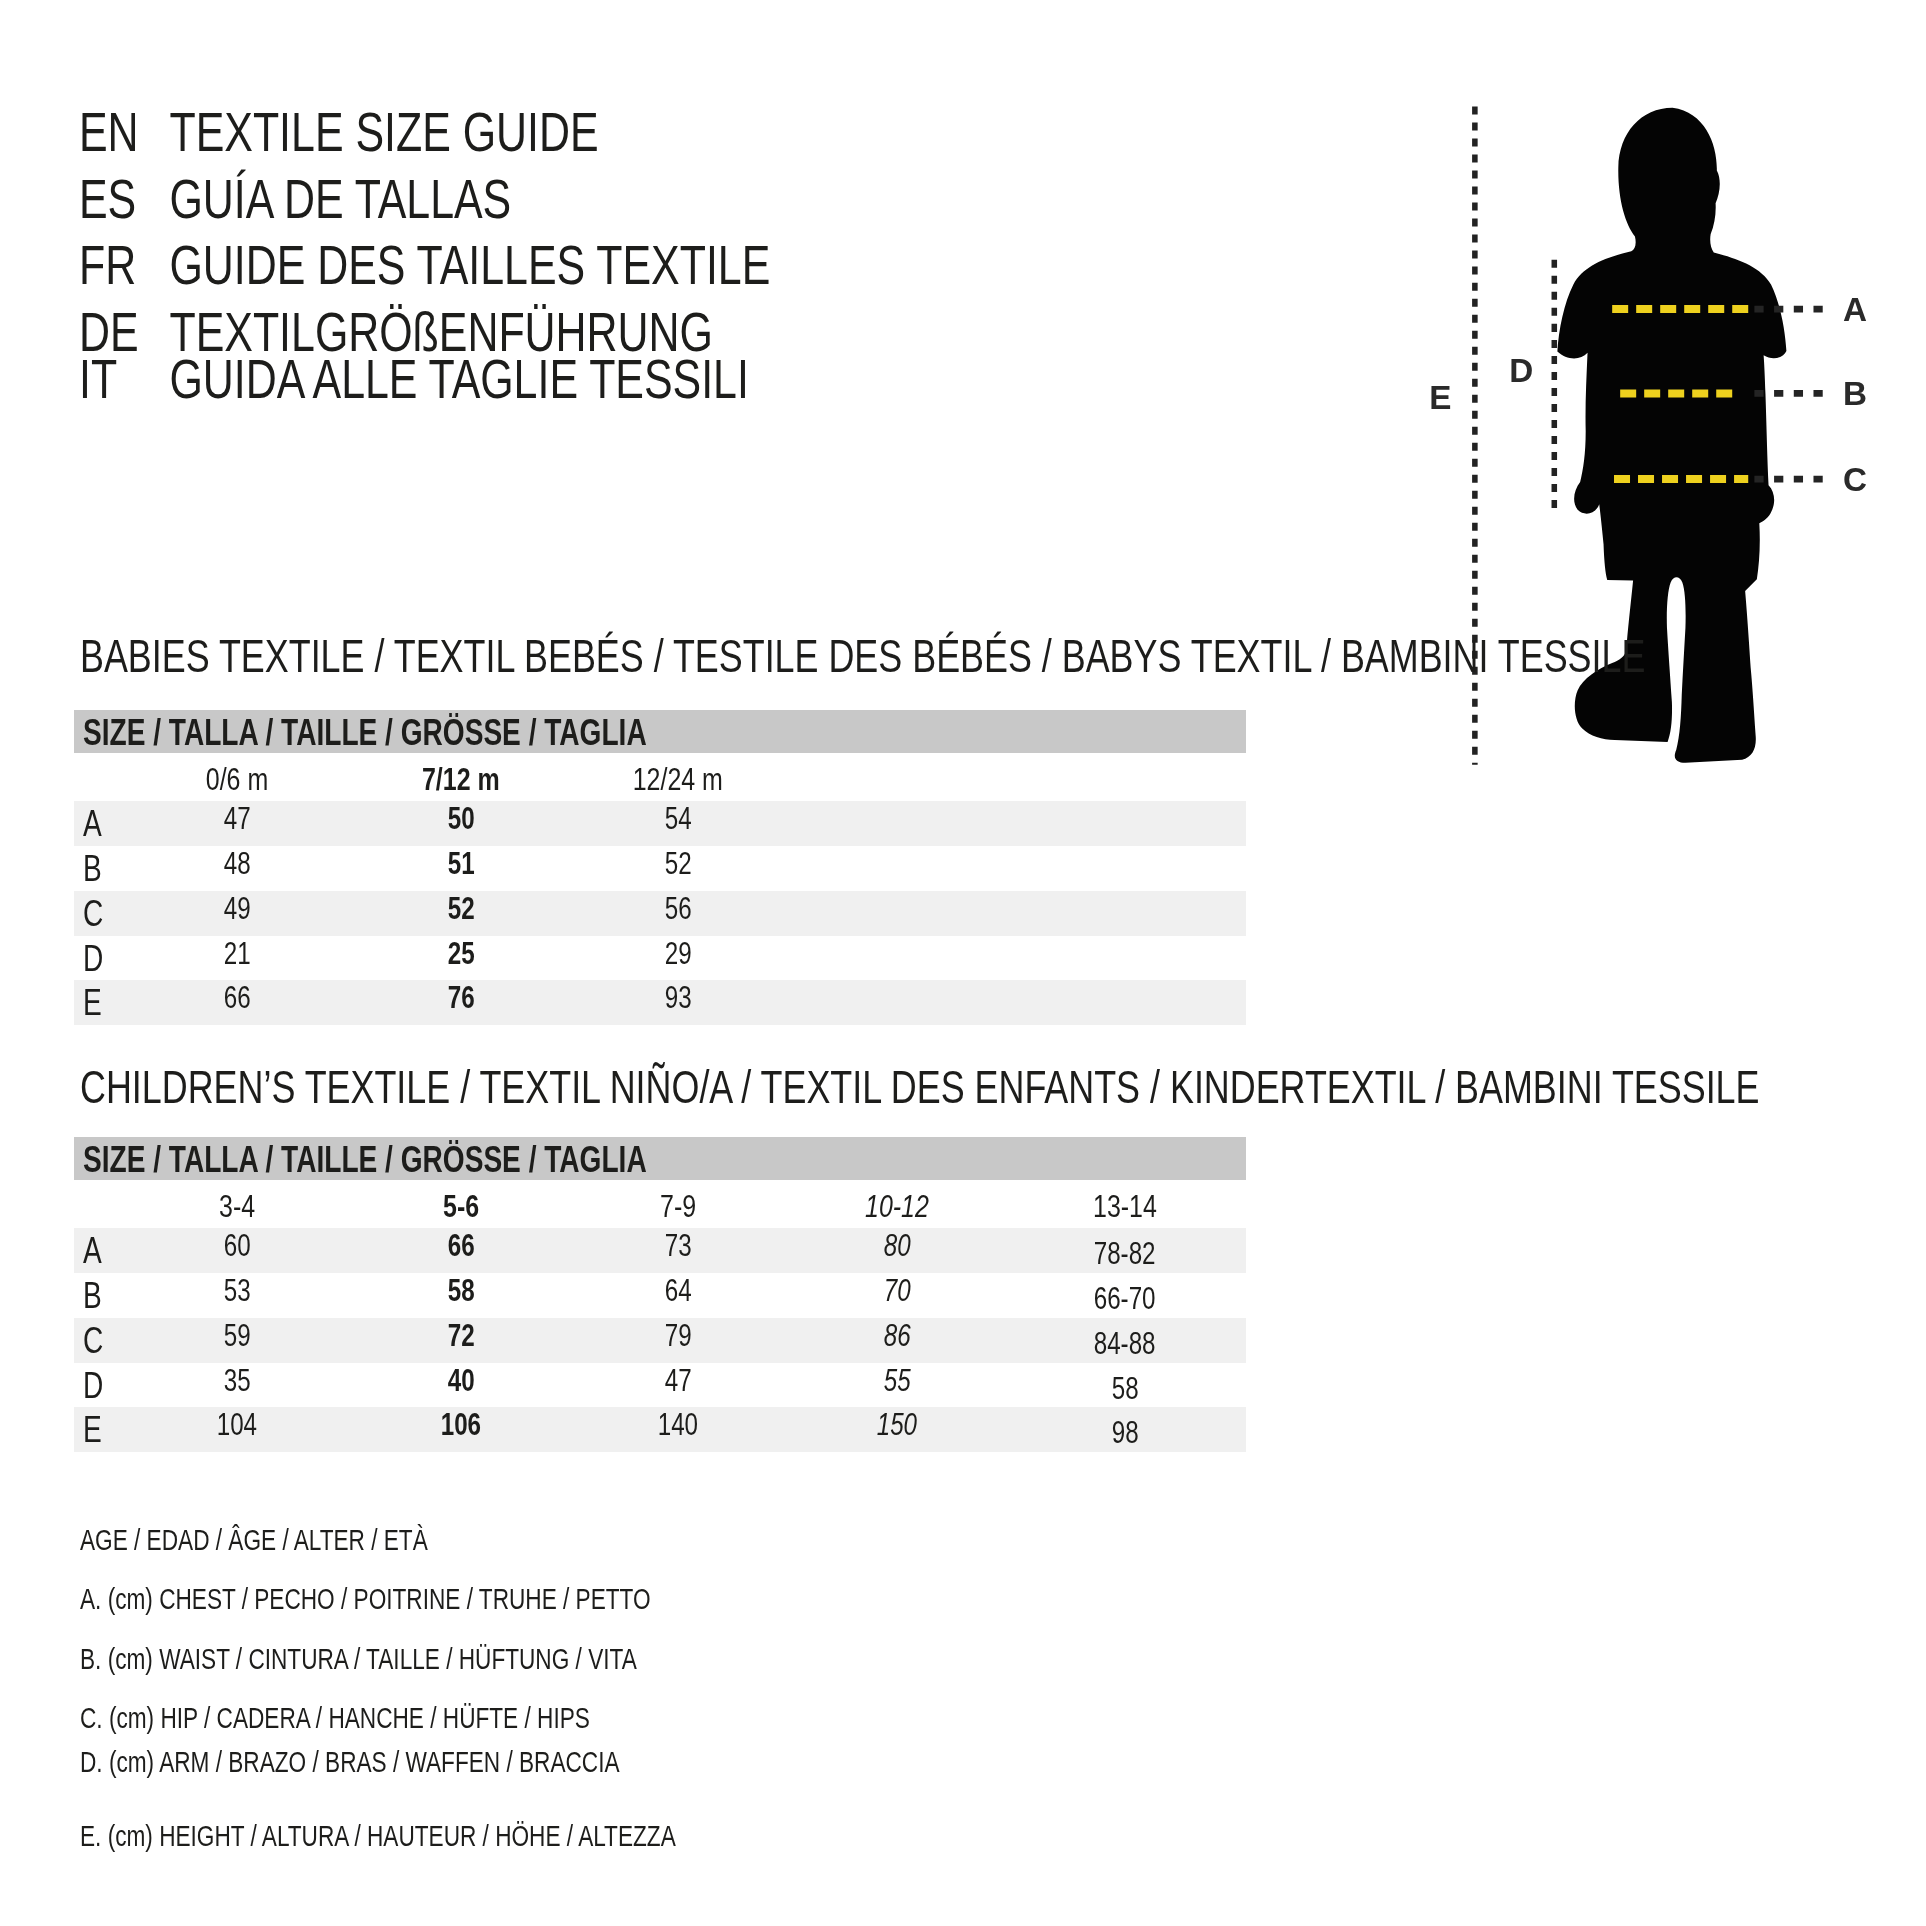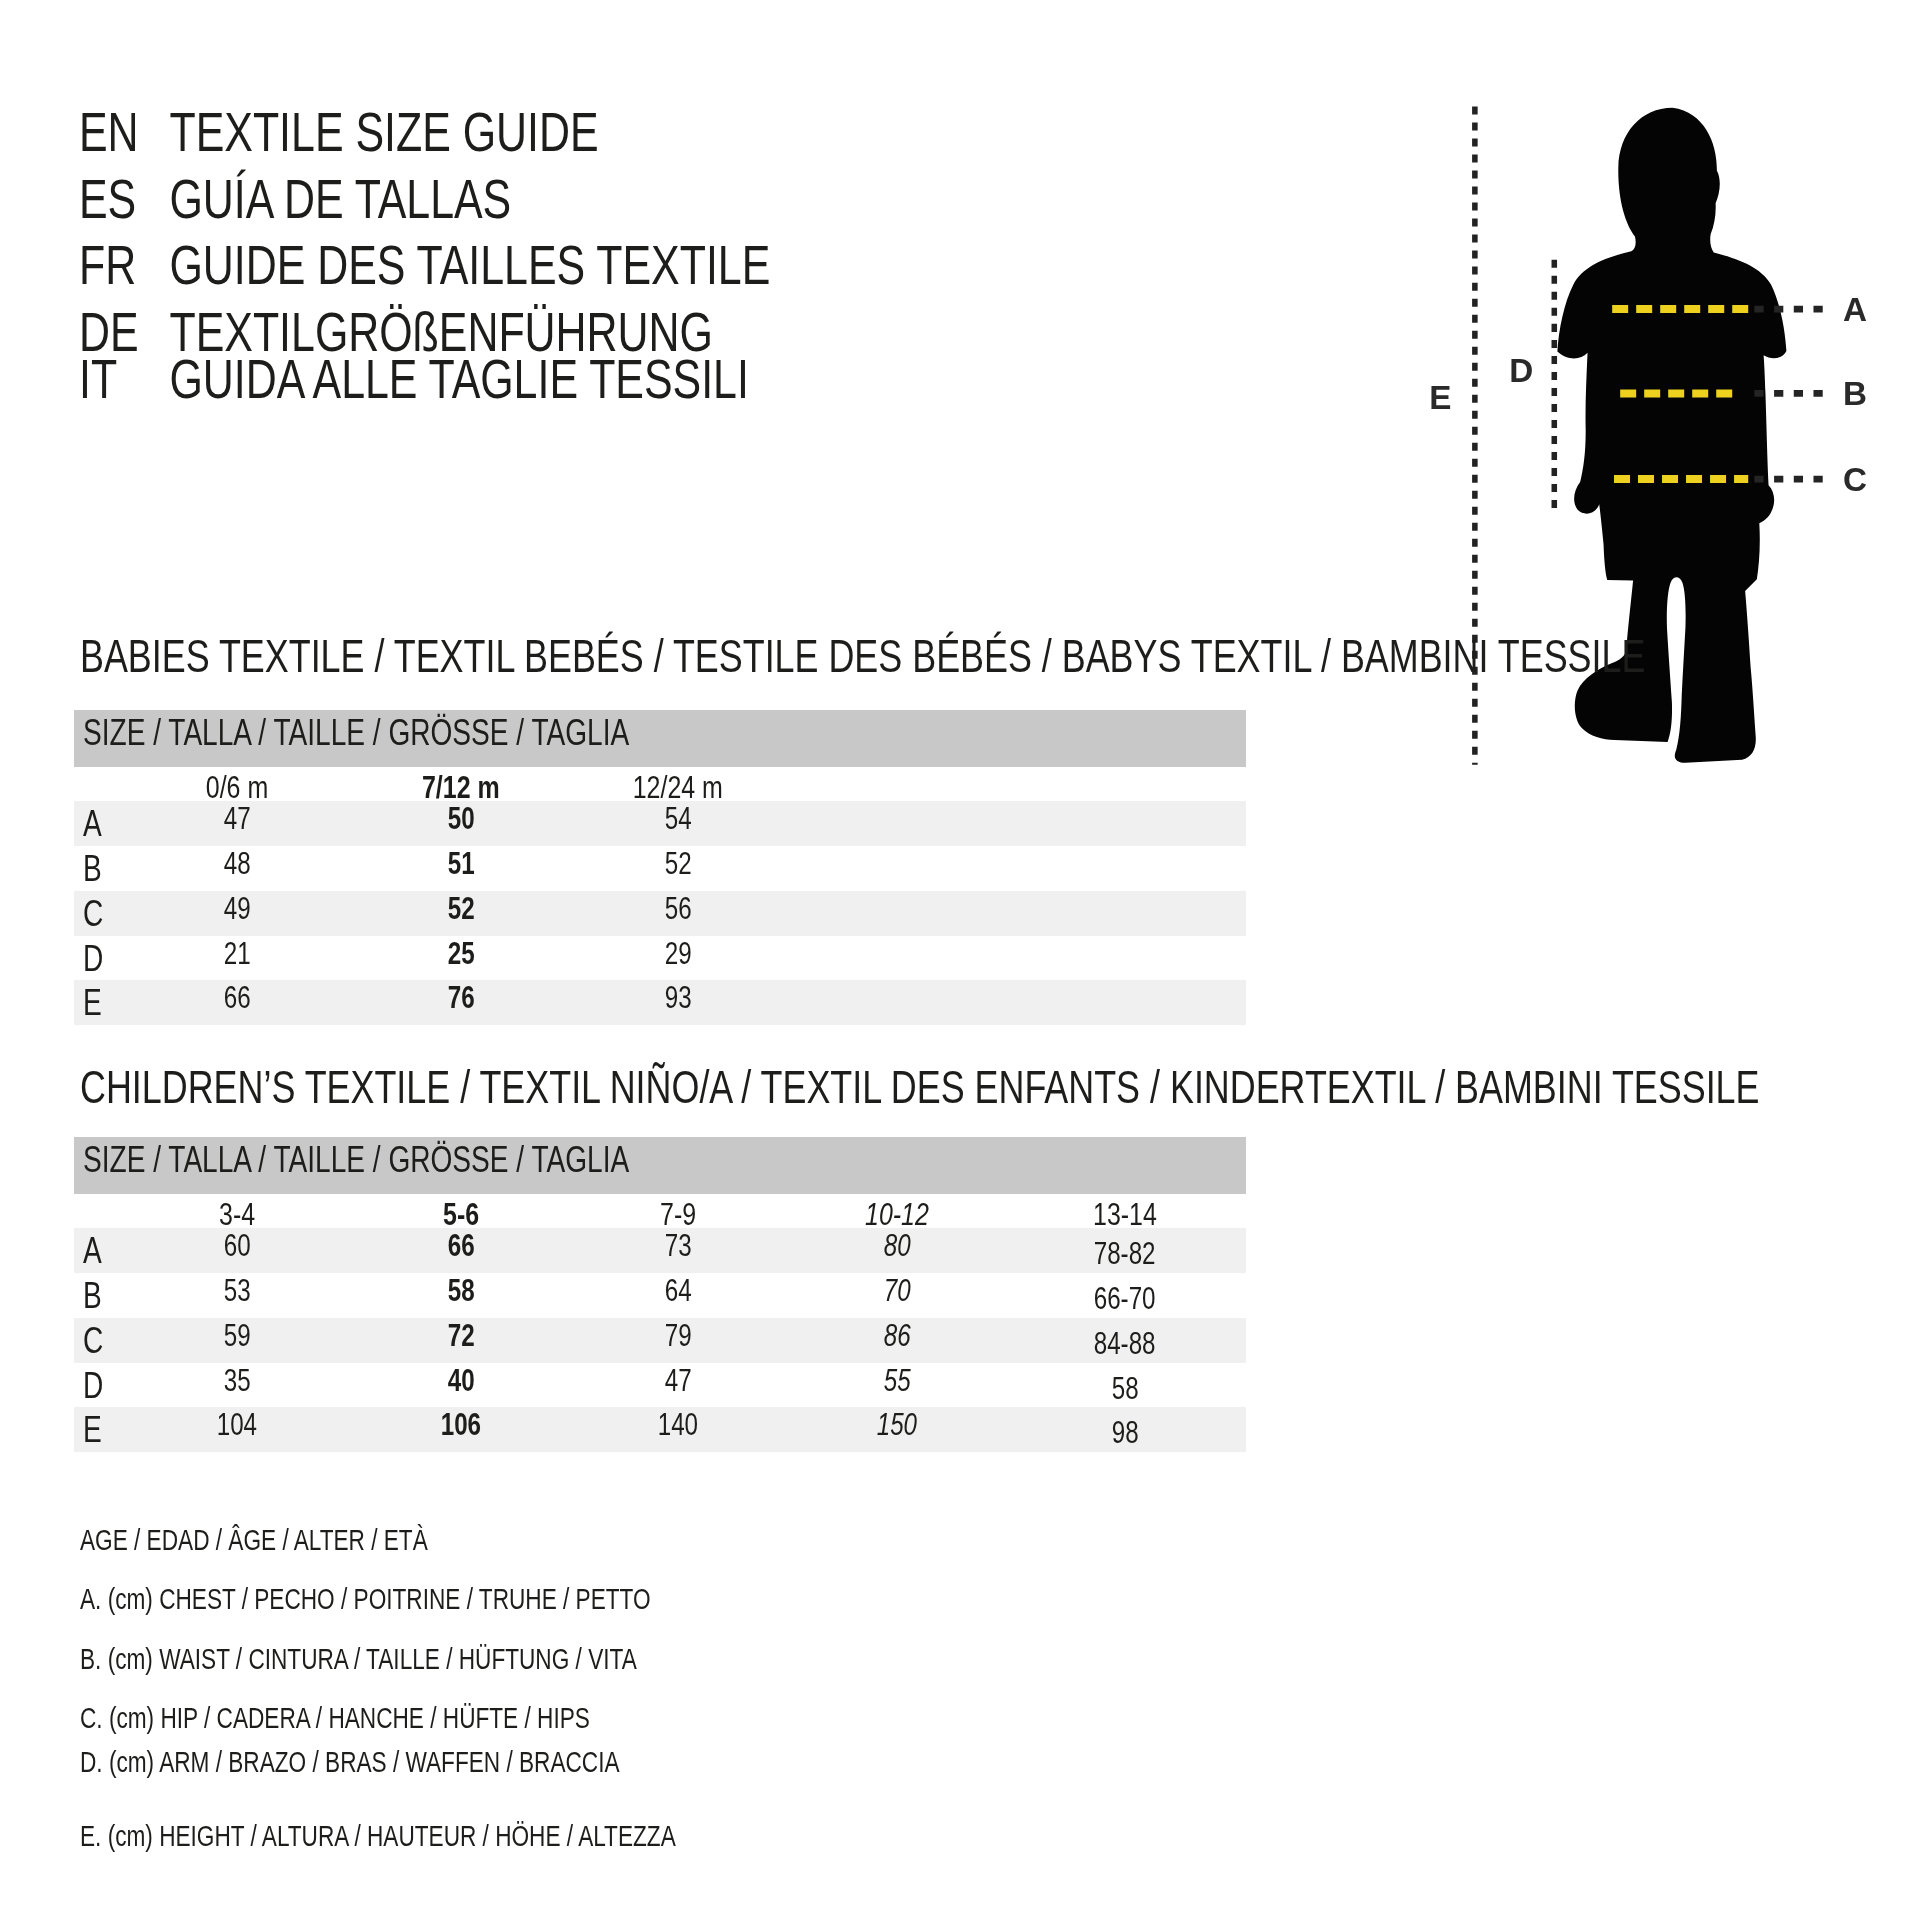--- a/index.html
+++ b/index.html
@@ -20,23 +20,23 @@
 
   
   .lang-row{position:absolute;left:79px;font-size:55px;line-height:55px;}
   .lang-row .code{display:inline-block;width:116px;}
 
   
   .section-heading{position:absolute;left:80px;font-size:46px;line-height:46px;}
 
   
   .size-table{position:absolute;left:74px;width:1172px;}
-  .size-bar{position:absolute;left:0;top:0;width:1172px;height:57px;background:var(--bar);}
+  .size-bar{position:absolute;left:0;top:0;width:1172px;height:43px;background:var(--bar);font-weight:bold;}
   .size-bar .bar-label{position:absolute;left:8.6px;top:5px;font-size:36px;line-height:36px;}
-  .col-head{position:absolute;height:47px;top:51px;left:0;width:1172px;}
+  .col-head{position:absolute;height:47px;top:43px;left:0;width:1172px;}
   .col-head .col{position:absolute;width:222px;text-align:center;bottom:5px;font-size:32px;line-height:32px;}
   .t-row{position:absolute;left:0;width:1172px;height:45px;}
   .t-row.stripe{background:var(--stripe);}
   .t-row .rl{position:absolute;left:9.2px;top:5px;font-size:36px;line-height:36px;}
   .t-row .cell{position:absolute;width:222px;text-align:center;top:2px;font-size:31px;line-height:31px;}
   .c1{left:52px;}  .c2{left:276px;font-weight:bold;} .c3{left:493px;} .c4{left:712px;font-style:italic;} .c5{left:940px;margin-top:8px;}
 
   
   .legend-row{position:absolute;left:80px;font-size:29px;line-height:44px;}
 

